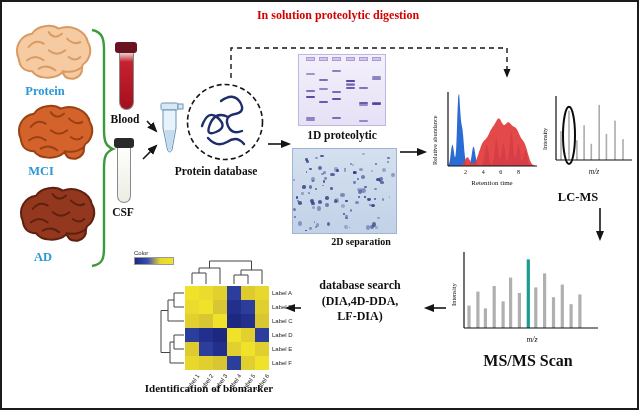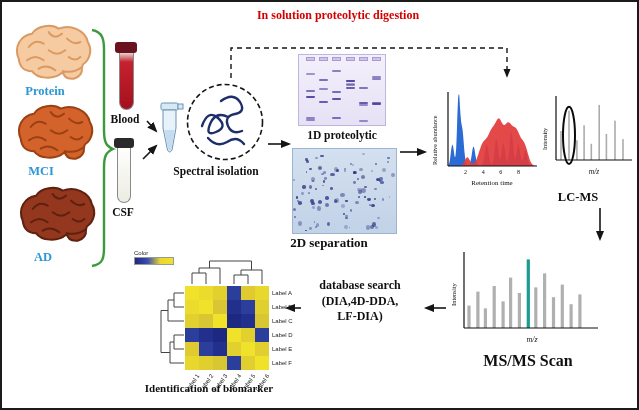--- a/index.html
+++ b/index.html
@@ -93,21 +93,21 @@
     <path d="M9.5,30 L19.5,30 L16.5,49 Q14.5,52 13,49 Z" fill="#C3DCF0"></path>
   </svg>
   <svg class="abs" style="left:183px;top:80px" width="80" height="80" viewBox="0 0 80 80">
     <circle cx="40" cy="40" r="37.5" fill="#fff" stroke="#151515" stroke-width="1.6" stroke-dasharray="5 3"></circle>
     <g fill="none" stroke="#1D2E6B" stroke-width="2.4" stroke-linecap="round">
       <path d="M17,44 q6,-17 16,-8 q10,9 -2,14 q-12,5 -5,-10 q6,-11 17,-5"></path>
       <path d="M36,19 q12,-9 19,1 q6,10 -5,12 q-11,2 -7,12 q4,9 14,5"></path>
       <path d="M23,56 q9,10 19,4 q10,-7 17,2"></path>
     </g>
   </svg>
-  <div class="slabel" style="left:158px;top:163px;width:112px;font-size:11.5px">Spectral isolation</div>
+  <div class="slabel" style="left:158px;top:163px;width:112px;font-size:11.5px">Protein database</div>
 
   <div class="banner" style="left: 246px; top: 6px; width: 180px; color: rgb(212, 0, 0);">In solution proteolytic digestion</div>
 
   <div id="gel1d" class="gel" style="left:296px;top:52px;width:88px;height:72px">
       <div class="well" style="left: 7px;"></div>
       <div class="well" style="left: 20.2px;"></div>
       <div class="well" style="left: 33.4px;"></div>
       <div class="well" style="left: 46.6px;"></div>
       <div class="well" style="left: 59.8px;"></div>
       <div class="well" style="left: 73px;"></div>
@@ -229,21 +229,21 @@
       <div class="spot" style="width: 2.1px; height: 2.2px; left: 88.9px; top: 49.4px; opacity: 0.42;"></div>
       <div class="spot" style="width: 4.2px; height: 4px; left: 76.7px; top: 75.9px; opacity: 0.56;"></div>
       <div class="spot" style="width: 4px; height: 3.6px; left: 25.3px; top: 51.4px; opacity: 0.73;"></div>
       <div class="spot" style="width: 3px; height: 3.1px; left: 0.2px; top: 58.6px; opacity: 0.55;"></div>
       <div class="spot" style="width: 1.9px; height: 1.8px; left: 86px; top: 31.1px; opacity: 0.62;"></div>
       <div class="spot" style="width: 2.2px; height: 2.7px; left: 8.4px; top: 43.3px; opacity: 0.34;"></div>
       <div class="spot" style="width: 2.2px; height: 2px; left: 58.9px; top: 14.6px; opacity: 0.29;"></div>
       <div class="spot" style="width: 2px; height: 1.5px; left: 80.9px; top: 49.4px; opacity: 0.72;"></div>
       <div class="spot" style="width: 2.1px; height: 1.7px; left: 19.2px; top: 31.3px; opacity: 0.45;"></div>
     </div>
-  <div class="slabel" style="left:272px;top:234px;width:110px;font-size:13px">2D separation</div>
+  <div class="slabel" style="left:304px;top:234px;width:110px;font-size:10px">2D separation</div>
 
   <svg id="chrom-svg" class="abs" style="left:428px;top:84px" width="110" height="102" viewBox="0 0 110 102">
     <g id="chrom-series">
         <path d="M18,80L18.0,79.5L18.6,78.7L19.3,77.0L19.9,73.9L20.5,69.4L21.1,64.2L21.8,60.0L22.4,58.4L23.0,60.0L23.7,64.1L24.3,68.7L24.9,71.4L25.5,69.9L26.2,62.0L26.8,47.2L27.4,28.2L28.1,11.8L28.7,8.0L29.3,9.0L29.9,19.7L30.6,29.9L31.2,36.2L31.8,39.6L32.5,43.3L33.1,49.0L33.7,56.5L34.3,64.2L35.0,70.7L35.6,75.1L36.2,77.8L36.9,79.1L37.5,79.6L38.1,79.7L38.7,79.5L39.4,78.8L40.0,77.4L40.6,75.0L41.3,71.5L41.9,67.4L42.5,63.5L43.1,61.0L43.8,60.8L44.4,62.8L45.0,66.5L45.7,70.7L46.3,74.3L46.9,77.0L47.5,78.6L48.2,79.4L48.8,79.8L49.4,79.9L50.1,79.9L50.7,79.8L51.3,79.6L51.9,79.0L52.6,77.8L53.2,75.9L53.8,72.9L54.5,69.1L55.1,64.9L55.7,61.1L56.3,58.8L57.0,58.6L57.6,60.5L58.2,64.1L58.9,68.3L59.5,72.2L60.1,75.3L60.7,77.4L61.4,78.3L62.0,78.3L62.6,77.0L63.3,74.4L63.9,70.1L64.5,64.6L65.1,58.8L65.8,54.3L66.4,52.6L67.0,54.3L67.7,58.7L68.3,64.3L68.9,69.3L69.5,72.5L70.2,73.1L70.8,71.3L71.4,67.5L72.1,62.9L72.7,58.9L73.3,57.0L73.9,57.9L74.6,61.2L75.2,65.9L75.8,70.6L76.5,74.0L77.1,75.5L77.7,74.7L78.3,71.6L79.0,66.1L79.6,59.0L80.2,51.9L80.9,46.8L81.5,45.5L82.1,48.4L82.7,54.5L83.4,61.6L84.0,67.8L84.6,71.7L85.3,72.6L85.9,70.9L86.5,67.4L87.1,63.1L87.8,59.7L88.4,58.4L89.0,59.7L89.7,63.2L90.3,67.6L90.9,71.6L91.5,74.2L92.2,75.0L92.8,73.9L93.4,71.4L94.1,68.2L94.7,65.5L95.3,64.2L95.9,64.8L96.6,67.1L97.2,70.4L97.8,73.7L98.5,76.4L99.1,78.1L99.7,79.2L100.3,79.7L101.0,79.9L101.6,80.0L102.2,80.0L102.9,80.0L103.5,80.0L104.1,80.0L104.7,80.0L105.4,80.0L106.0,80.0L106,80Z" fill="#2B6BD4" fill-opacity="1"></path>
         <path d="M18,80L18.0,80.0L18.6,80.0L19.3,80.0L19.9,80.0L20.5,80.0L21.1,80.0L21.8,80.0L22.4,80.0L23.0,80.0L23.7,80.0L24.3,80.0L24.9,80.0L25.5,80.0L26.2,80.0L26.8,80.0L27.4,80.0L28.1,80.0L28.7,80.0L29.3,79.9L29.9,79.8L30.6,79.7L31.2,79.4L31.8,79.0L32.5,78.5L33.1,77.7L33.7,76.7L34.3,75.5L35.0,74.3L35.6,73.1L36.2,72.1L36.9,71.5L37.5,71.3L38.1,71.6L38.7,72.4L39.4,73.4L40.0,74.5L40.6,75.6L41.3,76.6L41.9,77.2L42.5,77.6L43.1,77.6L43.8,77.4L44.4,76.8L45.0,76.0L45.7,75.0L46.3,73.7L46.9,72.2L47.5,70.5L48.2,68.7L48.8,66.8L49.4,64.8L50.1,62.9L50.7,61.1L51.3,59.5L51.9,58.1L52.6,56.8L53.2,55.8L53.8,55.0L54.5,54.3L55.1,53.7L55.7,53.0L56.3,52.3L57.0,51.4L57.6,50.4L58.2,49.2L58.9,47.9L59.5,46.6L60.1,45.3L60.7,44.0L61.4,42.9L62.0,41.9L62.6,41.0L63.3,40.2L63.9,39.3L64.5,38.3L65.1,37.3L65.8,36.1L66.4,34.9L67.0,33.8L67.7,33.0L68.3,32.4L68.9,32.3L69.5,32.7L70.2,33.5L70.8,34.6L71.4,35.9L72.1,37.1L72.7,38.1L73.3,38.8L73.9,39.1L74.6,39.0L75.2,38.6L75.8,37.9L76.5,37.3L77.1,36.7L77.7,36.3L78.3,36.2L79.0,36.4L79.6,36.8L80.2,37.4L80.9,38.1L81.5,38.9L82.1,39.5L82.7,40.0L83.4,40.4L84.0,40.7L84.6,41.0L85.3,41.4L85.9,42.0L86.5,42.7L87.1,43.7L87.8,45.0L88.4,46.3L89.0,47.8L89.7,49.2L90.3,50.5L90.9,51.7L91.5,52.7L92.2,53.5L92.8,54.3L93.4,55.2L94.1,56.2L94.7,57.4L95.3,58.9L95.9,60.7L96.6,62.8L97.2,65.0L97.8,67.3L98.5,69.5L99.1,71.6L99.7,73.5L100.3,75.1L101.0,76.4L101.6,77.4L102.2,78.2L102.9,78.8L103.5,79.2L104.1,79.5L104.7,79.7L105.4,79.8L106.0,79.9L106,80Z" fill="#E23B3B" fill-opacity="0.93"></path>
       </g>
     <line class="axis" x1="18" y1="6" x2="18" y2="80"></line>
     <line class="axis" x1="18" y1="80" x2="107" y2="80"></line>
     <text transform="translate(7,79) rotate(-90)" font-size="6.3" fill="#111">Relative abundance</text>
     <text x="62" y="99" font-size="7" text-anchor="middle" fill="#111">Retention time</text>

